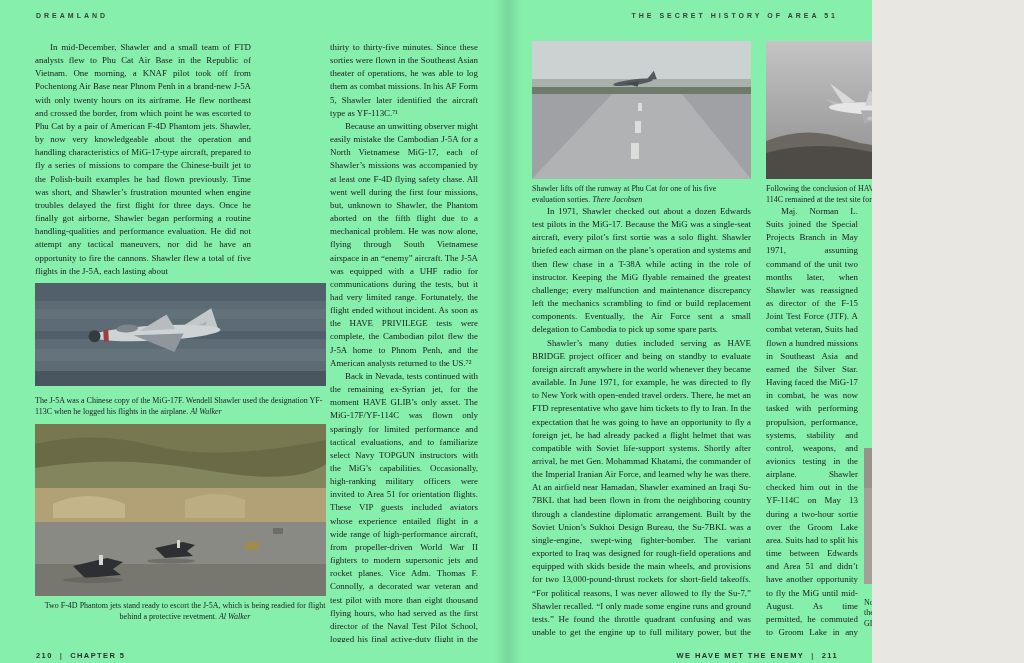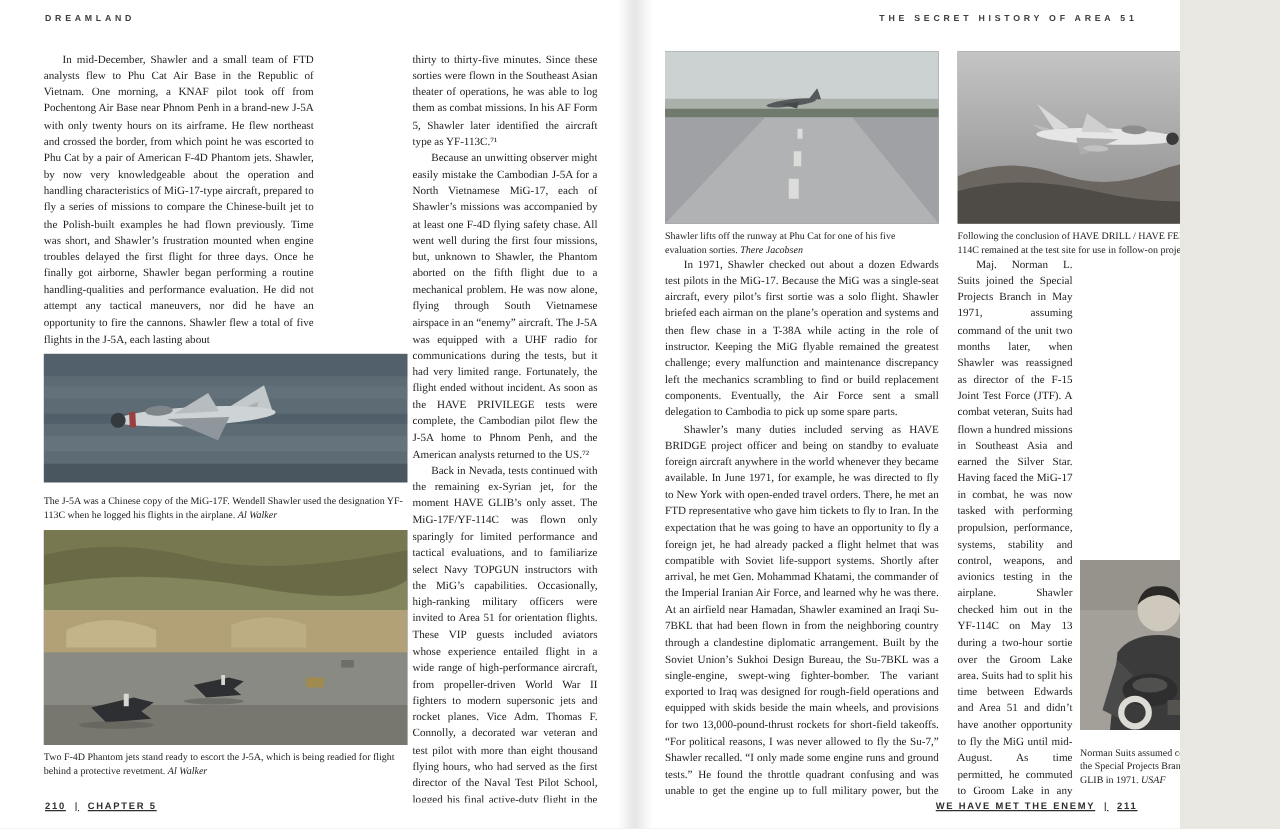--- a/index.html
+++ b/index.html
@@ -1,44 +1,44 @@
 <!DOCTYPE html>
 <html><head>
 <meta charset="utf-8">
 <style>
   html,body{margin:0;padding:0;background:#e9e7e2;}
-  #spread{position:relative;width:944px;height:663px;background:#ffffff;overflow:hidden;
+  #spread{position:relative;width:872px;height:663px;background:#86efac;overflow:hidden;
           font-family:"Liberation Serif","DejaVu Serif",serif;color:#1c1c1c;}
   #gutter{position:absolute;left:494px;top:0;width:28px;height:663px;
           background:linear-gradient(to right,rgba(0,0,0,0),rgba(0,0,0,0.10) 50%,rgba(0,0,0,0));}
   .runhead{position:absolute;top:12px;font-family:"Liberation Sans",sans-serif;
            font-size:7px;font-weight:bold;letter-spacing:3px;color:#3d3d3d;}
   #head-left{left:36px;}
   #head-right{right:34px;text-align:right;}
-  .folio{position:absolute;bottom:14px;font-family:"Liberation Sans",sans-serif;
-         font-size:7.5px;font-weight:bold;letter-spacing:1.4px;color:#2e2e2e;text-decoration:underline;}
+  .folio{position:absolute;bottom:3px;font-family:"Liberation Sans",sans-serif;
+         font-size:7.5px;font-weight:bold;letter-spacing:1.4px;color:#2e2e2e;}
   #folio-left{left:36px;}
   #folio-right{right:34px;text-align:left;}
   .folio .sep{margin:0 7px;color:#555;}
   .col{position:absolute;font-size:8.9px;line-height:13.15px;text-align:justify;overflow:hidden;}
   .col p{margin:0;text-indent:15px;}
   .col p.cont{text-indent:0;}
   #lp-col1{left:35px;top:41px;width:216px;height:244px;}
   #lp-col2{left:259px;top:41px;width:219px;height:601px;}
   #rp-col1{left:532px;top:205px;width:219px;height:436px;}
   #rp-col2{left:766px;top:205px;width:224px;height:436px;}
   .floatL{float:left;width:71px;height:401px;margin-top:241px;}
   .floatR{float:right;width:126px;margin-top:243px;margin-left:6px;}
   .photo{background:#888;overflow:hidden;line-height:0;}
   .photo svg{display:block;}
   .abs{position:absolute;}
   .caption{font-size:8px;line-height:10.6px;text-align:left;color:#222;}
   .caption i{font-style:italic;}
   #cap-j5a{left:35px;top:396px;width:296px;}
-  #cap-phantom{left:35px;top:601px;width:300px;}
+  #cap-phantom{left:35px;top:601px;width:300px;text-align:center;}
   #cap-liftoff{left:532px;top:184px;width:219px;}
   #cap-yf114c{left:766px;top:184px;width:224px;}
   .floatR .caption{margin-top:14px;line-height:10.4px;}
   #photo-j5a{left:35px;top:283px;width:291px;height:103px;}
   #photo-phantom{left:35px;top:424px;width:291px;height:172px;}
   #photo-liftoff{left:532px;top:41px;width:219px;height:138px;}
   #photo-yf114c{left:766px;top:41px;width:224px;height:138px;}
   #photo-suits{width:126px;height:136px;}
 </style>
 </head>

